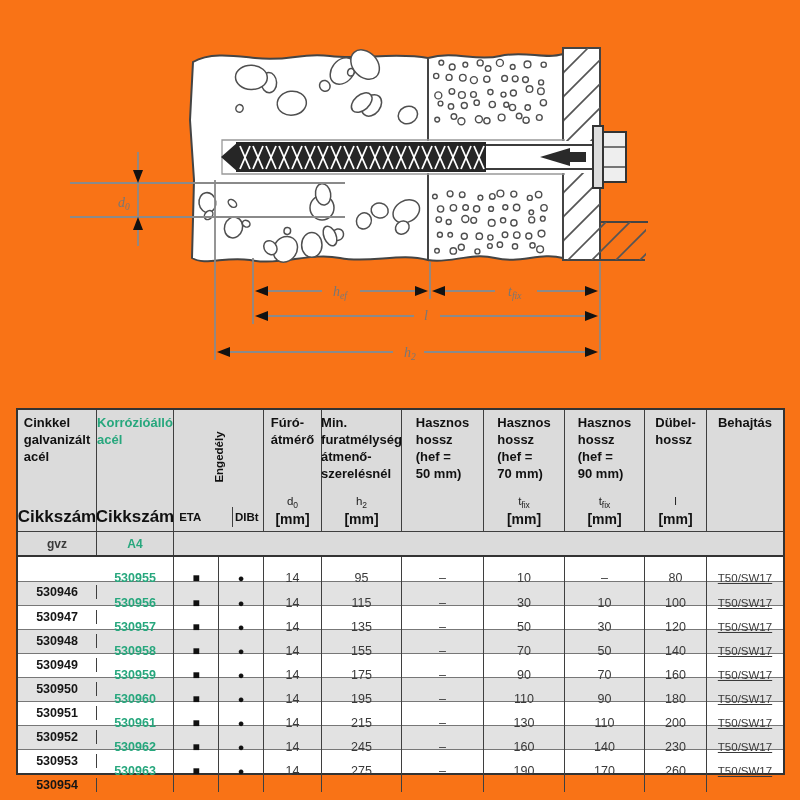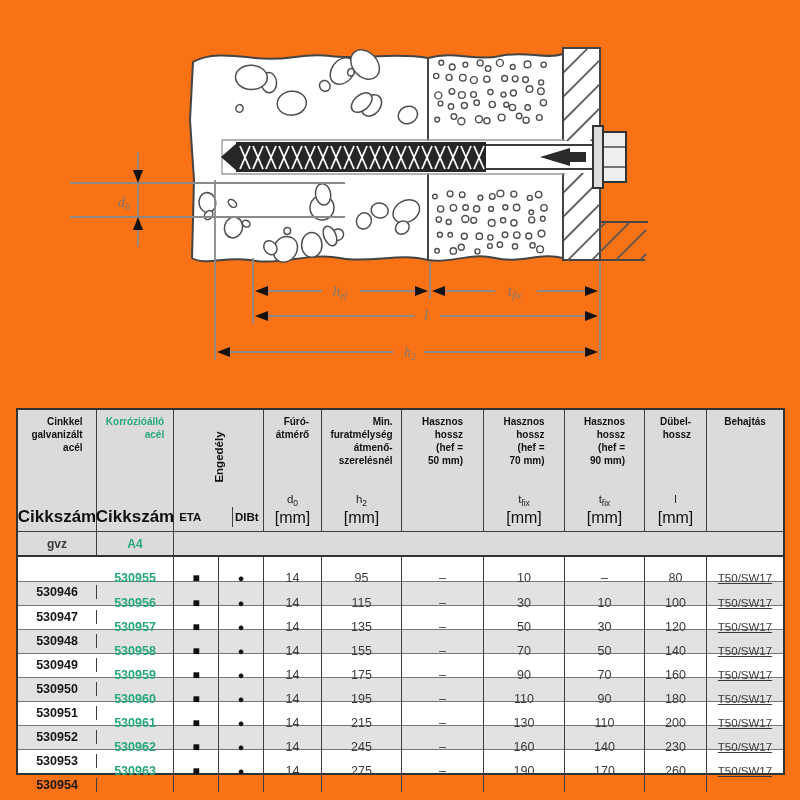--- a/index.html
+++ b/index.html
@@ -22,26 +22,26 @@
   .dimtext{font-family:"Liberation Serif", serif;font-style:italic;font-size:14px;fill:#777;}
   .dimtext .subts{font-size:9.5px;}
 
   
   .spec-table{position:absolute;left:16px;top:408px;width:769px;border:2px solid var(--border-dark);background:#fff;color:#111;}
   .grid{display:grid;grid-template-columns:79px 77px 45px 45px 58px 80px 82px 81px 80px 62px 76px;}
   .thead{background:var(--hdr-bg);height:122px;border-bottom:1.5px solid var(--border-mid);}
   .th{position:relative;display:flex;flex-direction:column;align-items:center;
       border-right:1.5px solid var(--border-mid);padding:5px 2px 4px;}
   .th:last-child{border-right:none;}
-  .th .title{font-weight:700;font-size:10px;line-height:1.3;text-align:right;white-space:pre-line;}
+  .th .title{font-weight:700;font-size:13px;line-height:1.3;text-align:left;white-space:pre-line;}
   .th .title.teal{color:var(--teal);}
   .th .sub{margin-top:auto;font-weight:700;font-size:17px;}
   .th .sym{margin-top:auto;font-size:11.5px;color:#222;}
   .th .sym sub{font-size:8.5px;}
-  .th .unit{font-weight:400;font-size:16px;padding-top:1px;}
+  .th .unit{font-weight:700;font-size:14px;padding-top:1px;}
   .appr{grid-column:3/5;}
   .appr .rot{position:absolute;left:50%;top:47px;transform:translate(-50%,-50%) rotate(-90deg);
       font-weight:700;font-size:11.5px;white-space:nowrap;}
   .appr-labels{margin-top:auto;display:flex;width:100%;}
   .appr-labels span{flex:1;text-align:center;font-weight:700;font-size:11.5px;line-height:20px;}
   .appr-labels span + span{border-left:1.5px solid var(--border-mid);margin-left:27px;}
   .tgrade{background:var(--hdr-bg);height:25px;border-bottom:2px solid var(--border-dark);}
   .tgrade .td{font-weight:700;font-size:12px;}
   .tgrade .c-a4{color:var(--teal);}
   .tgrade .rest{grid-column:3/12;border-right:none;}

